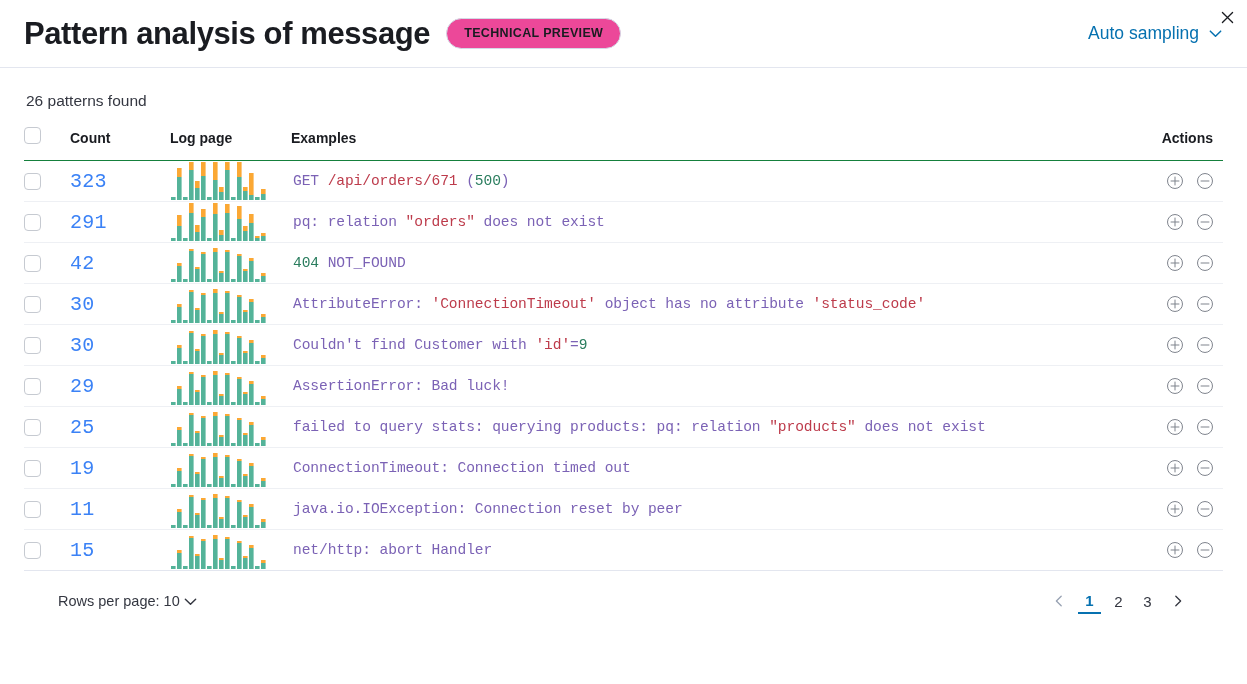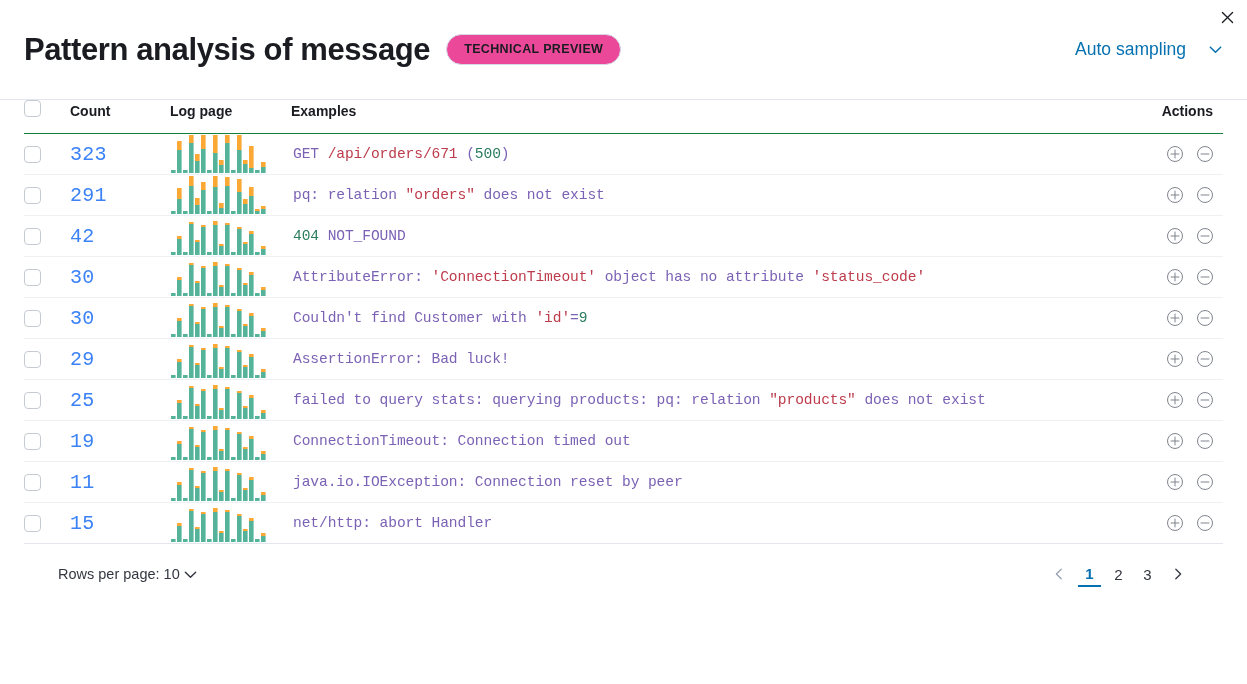--- a/index.html
+++ b/index.html
@@ -8,21 +8,21 @@
     height: 684px;
     background: #ffffff;
     font-family: "Liberation Sans", sans-serif;
     color: #343741;
     overflow: hidden;
   }
 
   
   .header {
     position: relative;
-    height: 100px;
+    height: 68px;
     border-bottom: 1px solid #e3e6ef;
     display: flex;
     align-items: center;
     padding: 11px 24px;
   }
   .header-left {
     display: flex;
     align-items: center;
     gap: 16px;
   }
@@ -41,21 +41,21 @@
     font-weight: 700;
     letter-spacing: 0.35px;
     color: #1a1c21;
     white-space: nowrap;
     background: #ec4899;
   }
   .header-right {
     margin-left: auto;
     display: flex;
     align-items: center;
-    gap: 22px;
+    gap: 9px;
     cursor: pointer;
   }
   .auto-sampling-label {
     font-size: 17.5px;
     color: #0671b0;
     white-space: nowrap;
   }
   .chev {
     width: 15px; height: 15px;
     display: inline-block;
@@ -207,20 +207,21 @@
 
   <div class="close-btn">
     <svg width="15" height="15" viewBox="0 0 16 16">
       <path d="M2.6 2.6 L13.4 13.4 M13.4 2.6 L2.6 13.4" fill="none" stroke="#1a1c21" stroke-width="1.4" stroke-linecap="round"></path>
     </svg>
   </div>
 </div>
 
 <div class="body-wrap">
 
+  <div class="patterns-found">26 patterns found</div>
 
   <table>
     <colgroup>
       <col class="c-check">
         <col class="c-count">
         <col class="c-rate">
         <col class="c-ex">
         <col class="c-act">
     </colgroup>
     <thead>

